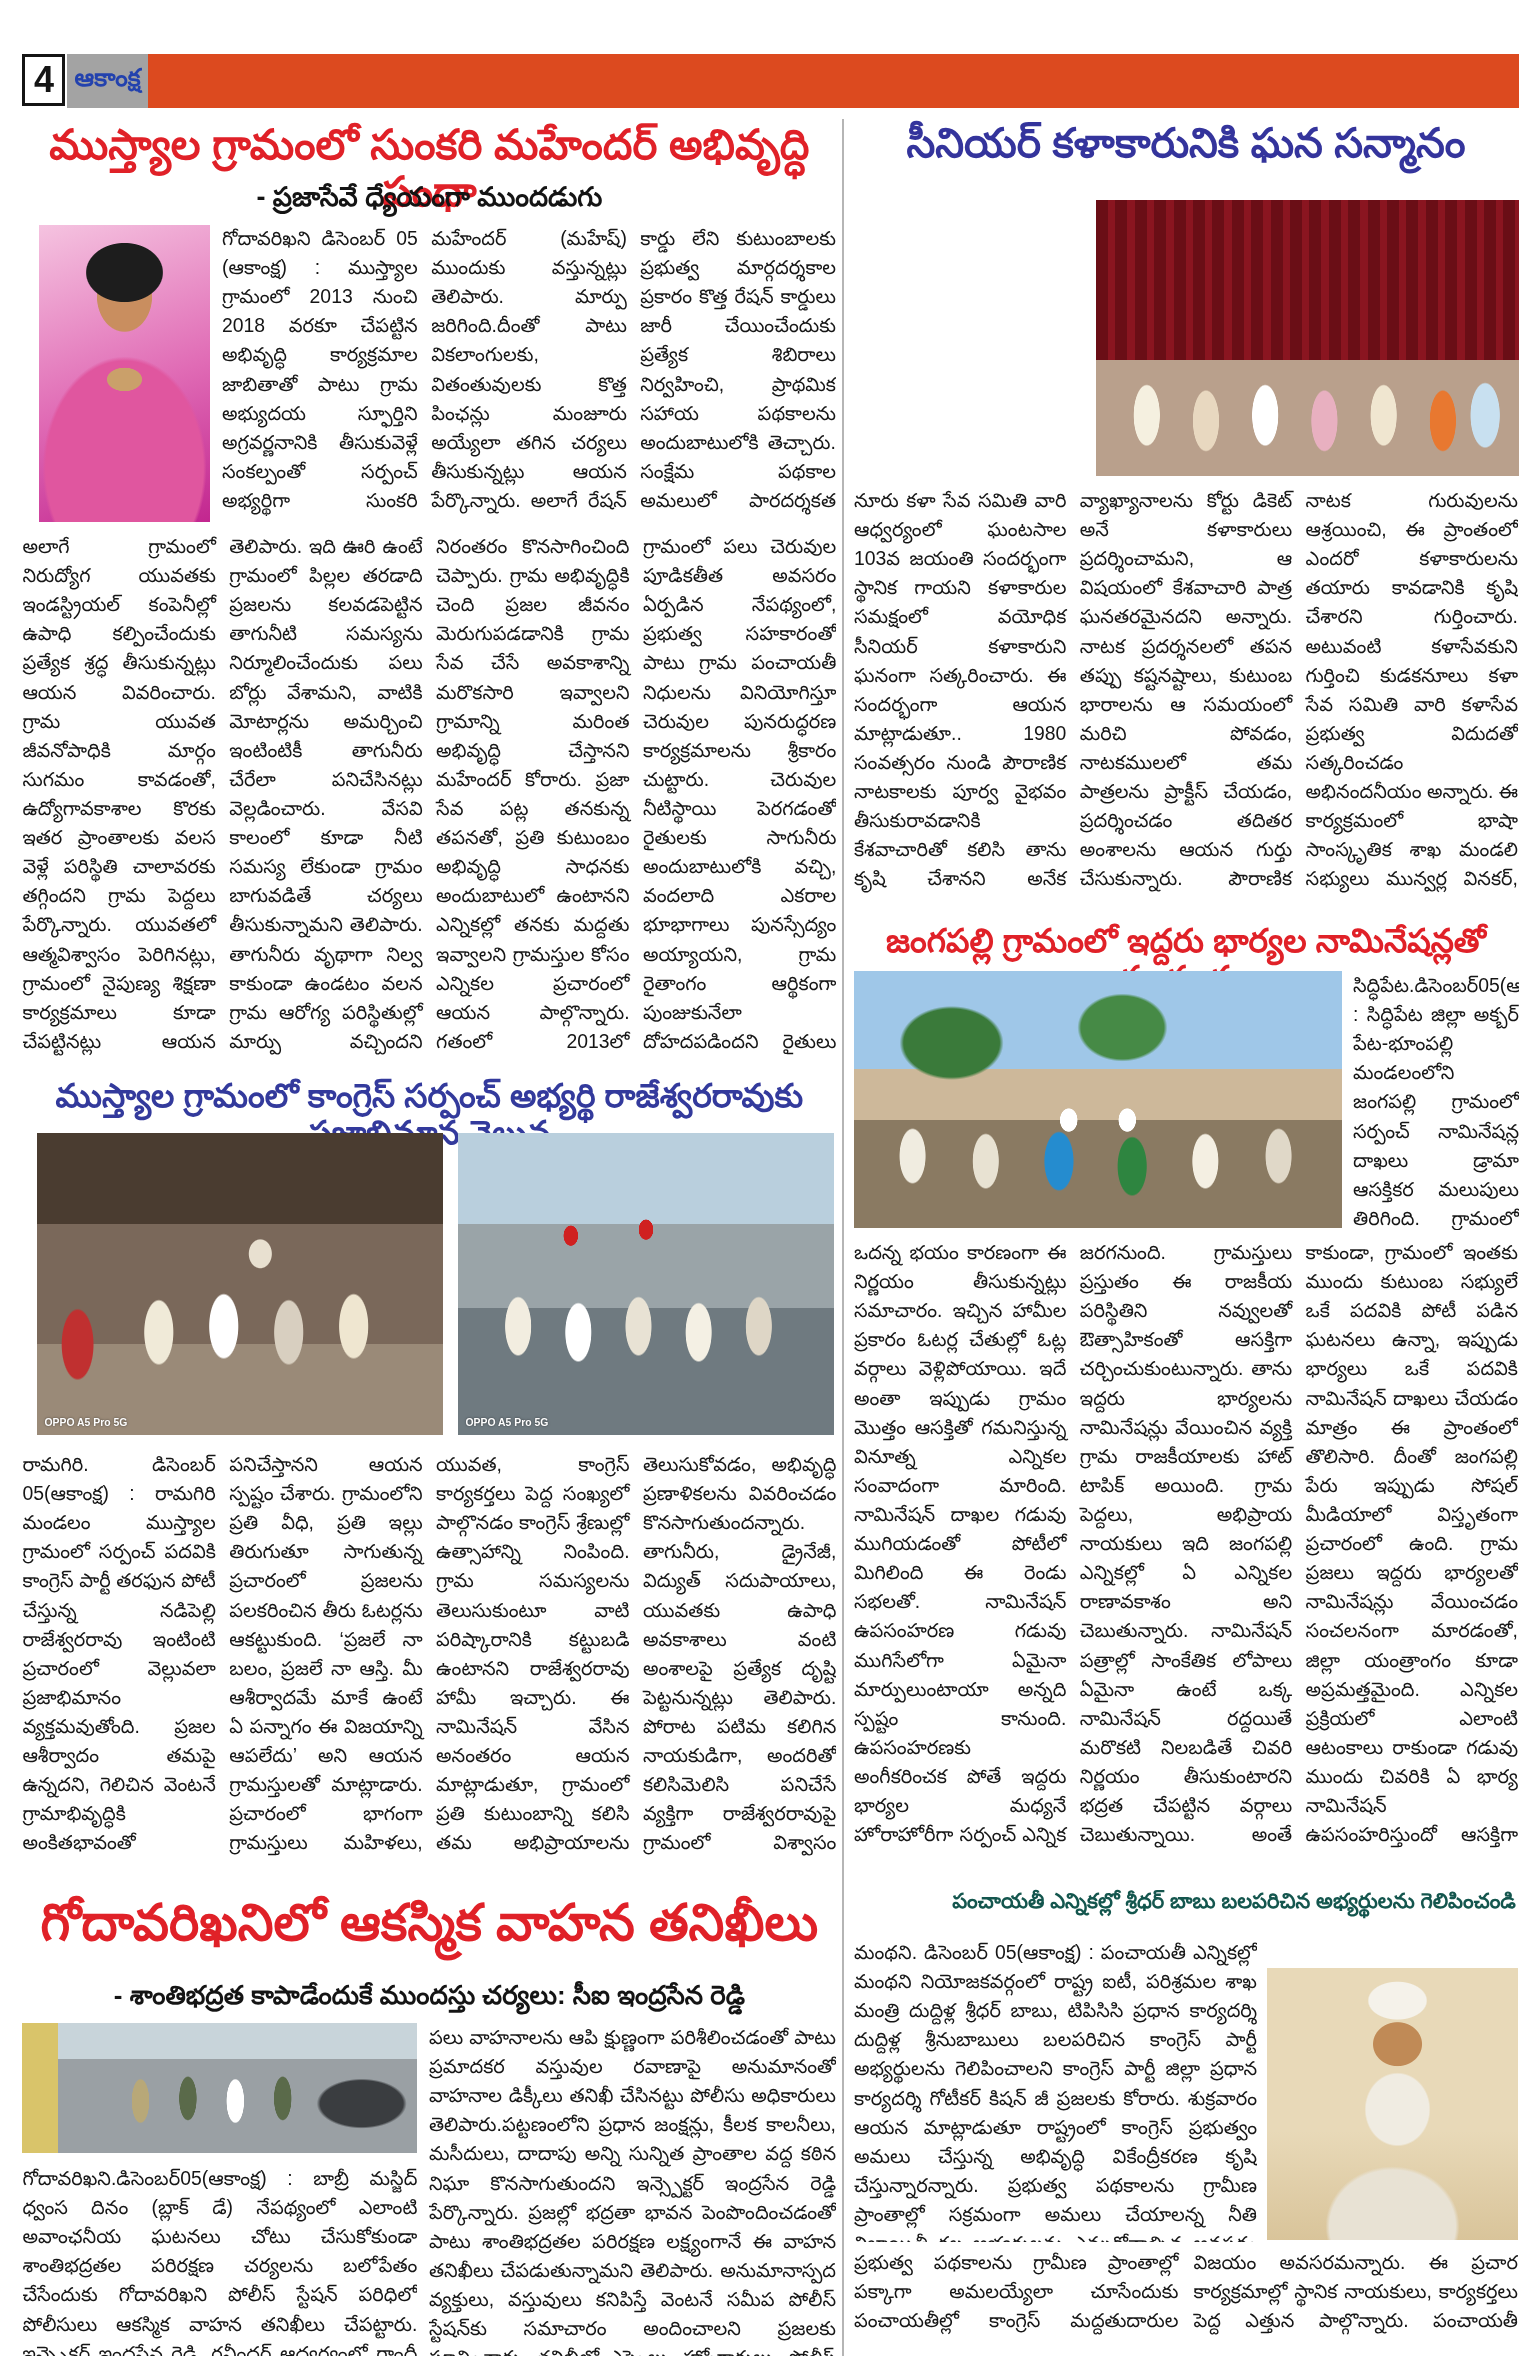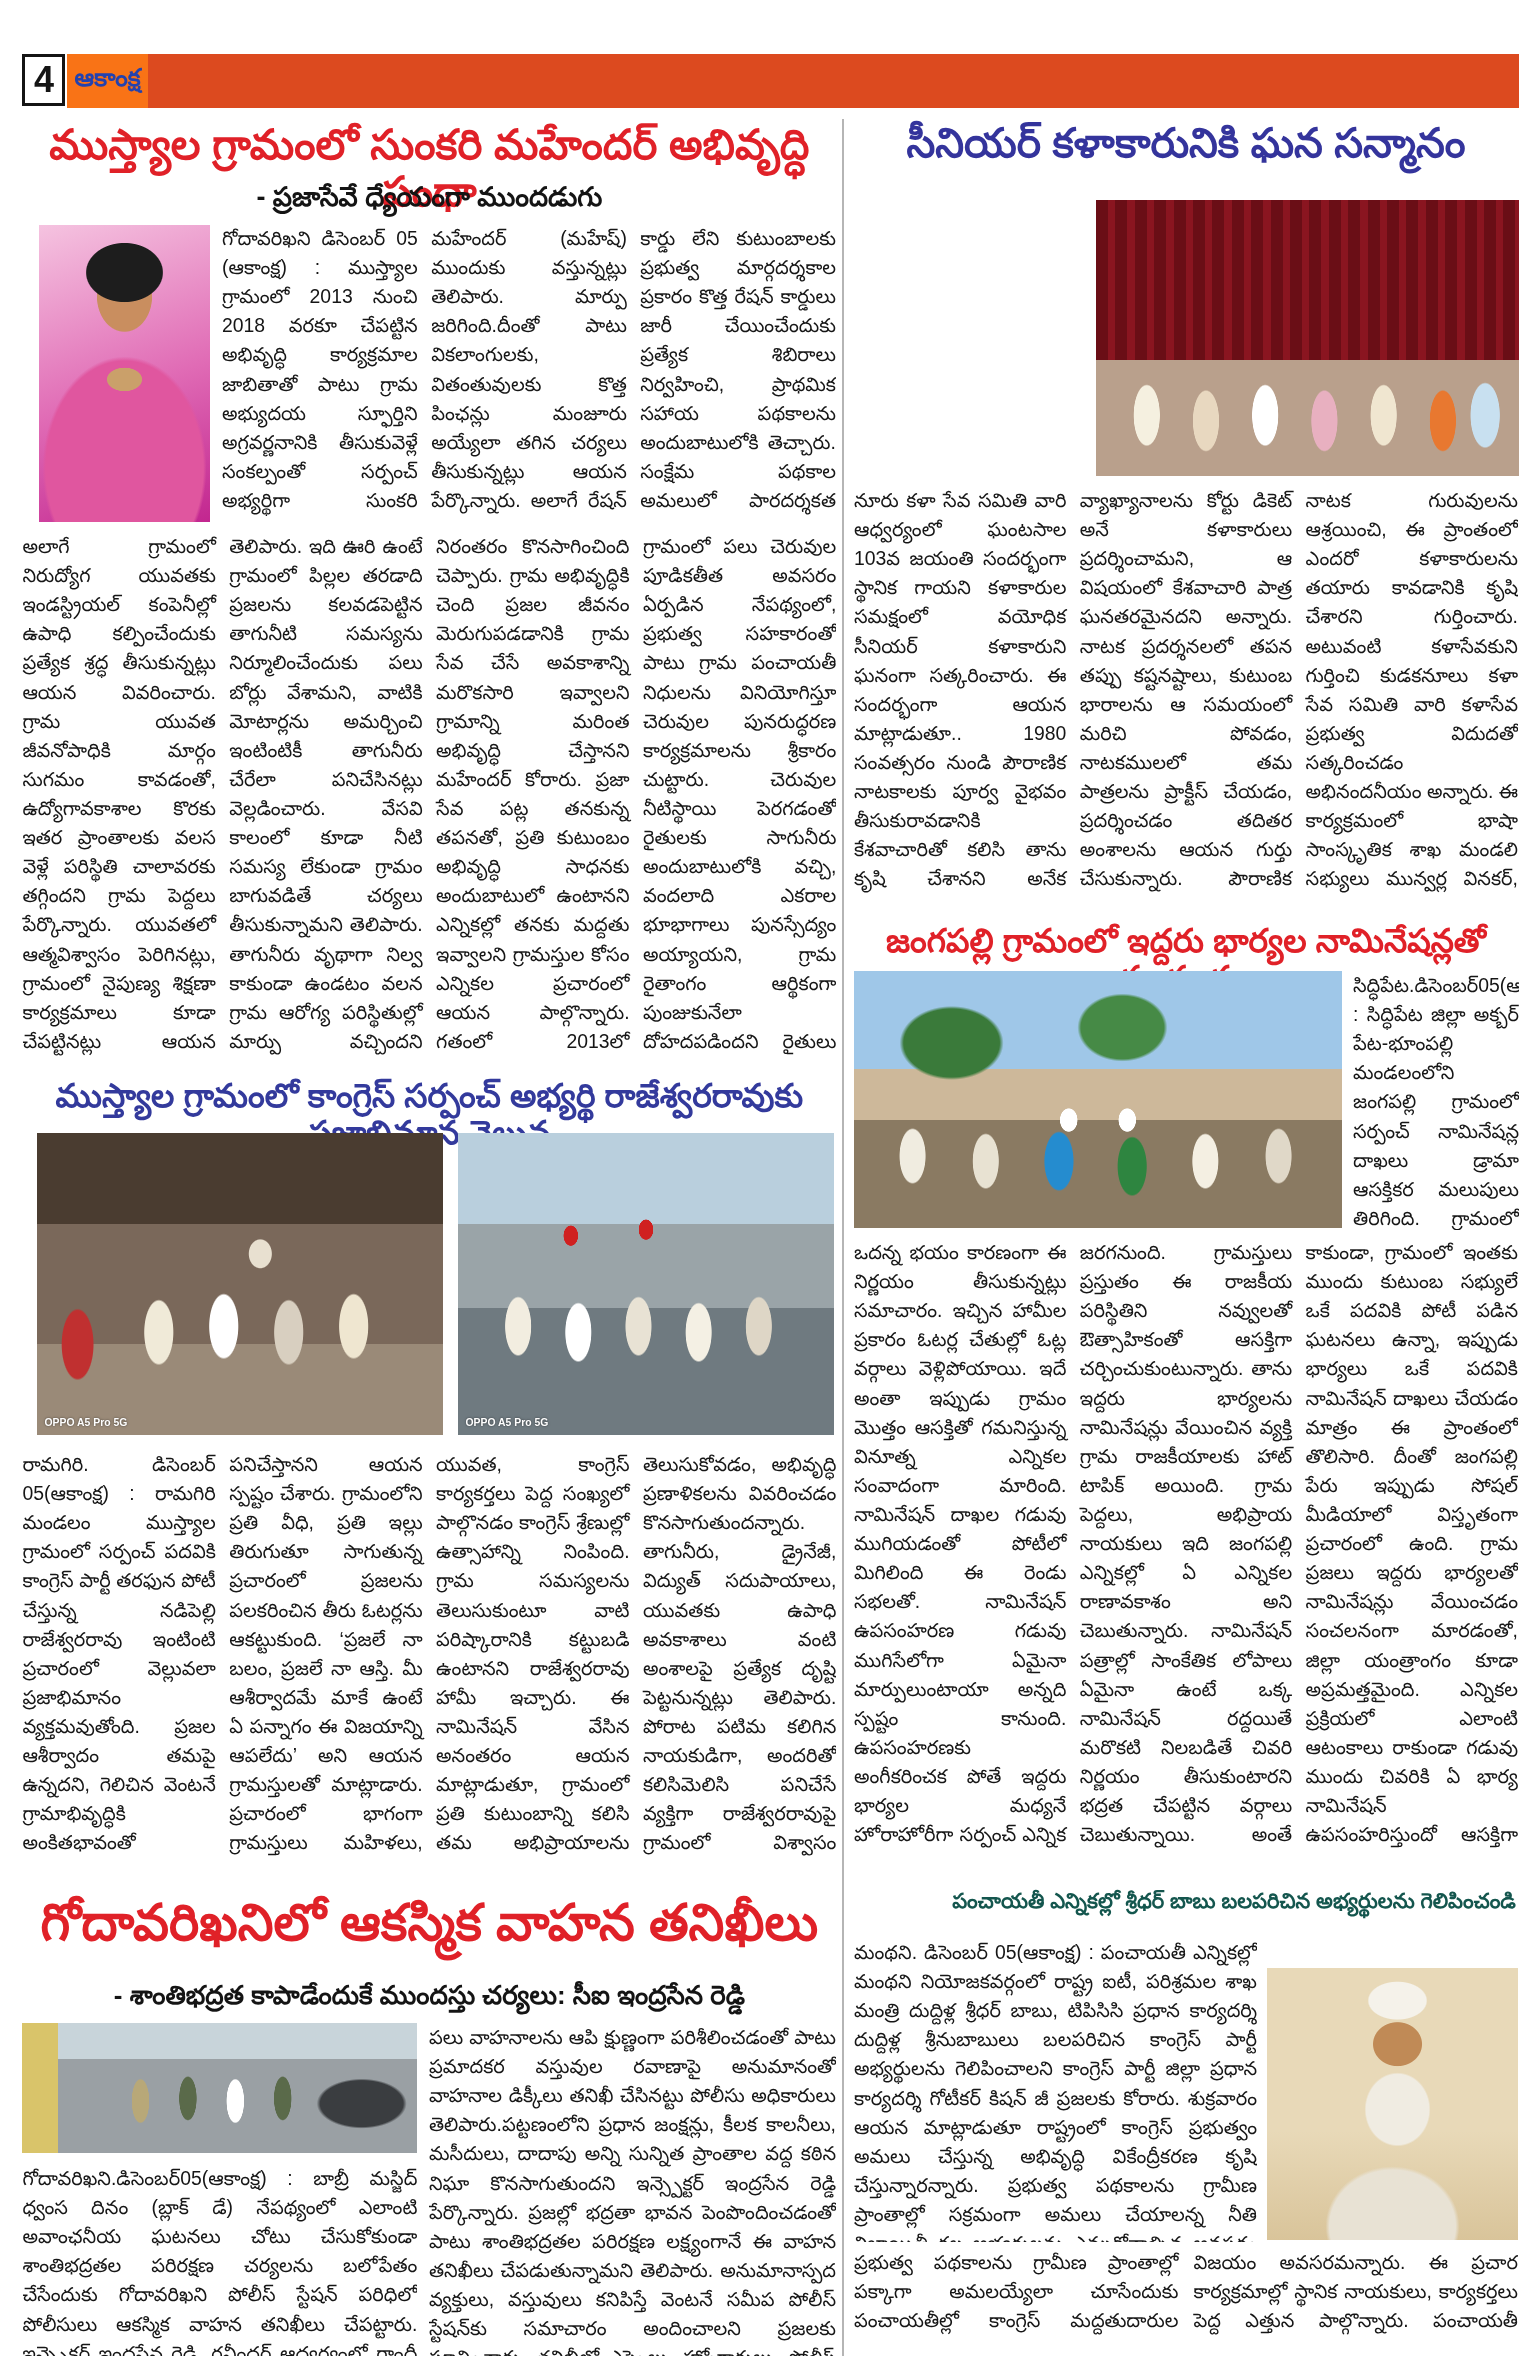--- a/index.html
+++ b/index.html
@@ -4,21 +4,21 @@
 <style>
   html,body{margin:0;padding:0;background:#ffffff;}
   #paper{
     position:relative;width:1541px;height:2377px;background:#ffffff;
     font-family:"Liberation Sans", sans-serif;overflow:hidden;
   }
   .abs{position:absolute;}
   
   .pageno{left:22.4px;top:54px;width:37px;height:46px;border:3.7px solid #141414;background:#fff;
     display:flex;align-items:center;justify-content:center;font-size:36px;font-weight:bold;color:#141414;}
-  .logo{left:67px;top:54px;width:81px;height:54px;background:#f97316;color:#2342ae;
+  .logo{left:67px;top:54px;width:81px;height:54px;background:#a3a3a3;color:#2342ae;
     display:flex;align-items:center;justify-content:center;font-size:24.6px;font-weight:bold;}
   .orangebar{left:148px;top:54px;width:1371px;height:54px;background:#dc4a1f;}
   .datebox{left:1206px;top:54px;width:312px;height:54px;background:#1e87cf;
     clip-path:polygon(0 0,100% 0,100% 100%,42px 100%);
     display:flex;align-items:center;justify-content:center;padding-left:30px;box-sizing:border-box;
     color:#fff;font-size:27.6px;font-weight:bold;}
   .vrule{left:842px;top:119px;width:1.5px;height:2237px;background:#b5b5b5;}
   
   .hl{position:absolute;text-align:center;font-weight:bold;line-height:1.12;letter-spacing:0;}
   .hl-red{color:#e02128;}

